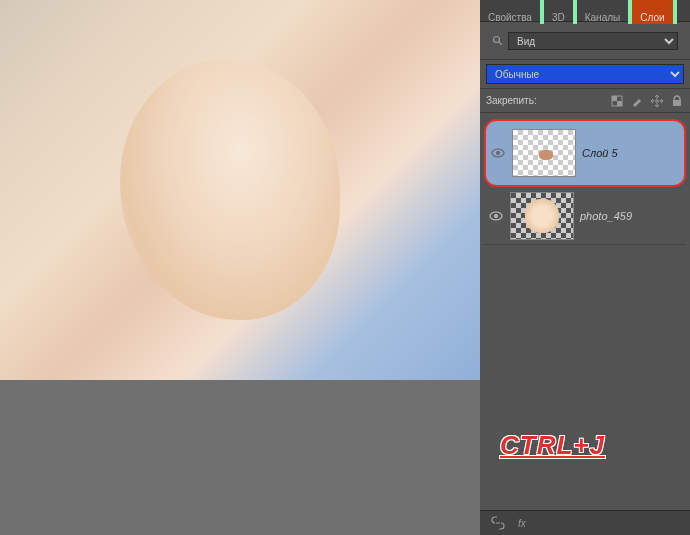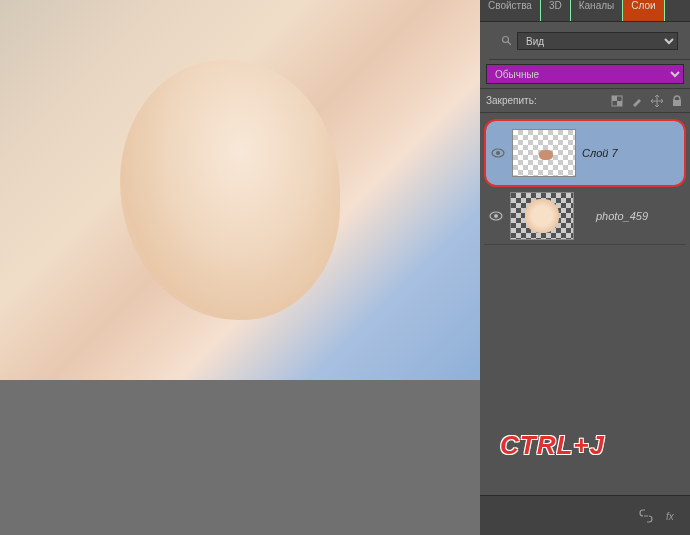--- a/index.html
+++ b/index.html
@@ -2,45 +2,45 @@
 <html><head>
 <meta charset="utf-8">
 <style>
 * { box-sizing: border-box; margin: 0; padding: 0; }
 body { font-family: Arial, sans-serif; font-size: 11px; background: #a9a9a9; width: 690px; height: 535px; overflow: hidden; position: relative; }
 .canvas-area { position: absolute; left: 0; top: 0; width: 480px; height: 535px; background: #707070; }
 .canvas-img { width: 480px; height: 380px; background: linear-gradient(135deg, #d4c9b8 0%, #e8d6c2 20%, #f0ddc8 35%, #e8c8b0 50%, #f5e0d0 65%, #a8c0e0 80%, #90b0d8 100%); position: relative; overflow: hidden; }
 .canvas-img::before { content: ''; position: absolute; top: 60px; left: 120px; width: 220px; height: 260px; background: radial-gradient(ellipse at 55% 35%, #f8e8d8 0%, #f0d8c0 40%, #e8c8a8 70%, transparent 90%); border-radius: 48% 52% 45% 55%; }
 .panel { position: absolute; right: 0; top: 0; width: 210px; height: 535px; background: #535353; color: #ccc; }
 .tabs { display: flex; height: 22px; background: #424242; border-bottom: 1px solid #2a2a2a; }
-.tab { padding: 0 8px; font-size: 10px; color: #aaa; border-right: 1px solid #86efac; cursor: pointer; }
+.tab { padding: 12px 8px; font-size: 10px; color: #aaa; border-right: 4px solid #86efac; cursor: pointer; }
 .tab.active { background: #c2410c; color: #ddd; }
-.search-row { display: flex; align-items: center; height: 38px; padding: 3px 12px; gap: 4px; border-bottom: 1px solid #3a3a3a; margin-left: 9px; }
+.search-row { display: flex; align-items: center; height: 38px; padding: 3px 12px; gap: 4px; border-bottom: 1px solid #3a3a3a; }
 .search-icon { width: 12px; height: 12px; }
 .search-sel { flex: 1; background: #424242; border: 1px solid #2a2a2a; color: #ccc; font-size: 10px; padding: 2px 4px; height: 18px; }
 .blend-row { padding: 4px 6px; border-bottom: 1px solid #3a3a3a; }
-.blend-sel { width: 100%; background: #a21caf; border: 1px solid #2a2a2a; color: #ccc; font-size: 10px; padding: 2px 4px; height: 20px; }
+.blend-sel { width: 100%; background: #1d4ed8; border: 1px solid #2a2a2a; color: #ccc; font-size: 10px; padding: 2px 4px; height: 20px; }
 .lock-row { display: flex; align-items: center; height: 24px; padding: 0 6px; gap: 18px; border-bottom: 1px solid #3a3a3a; font-size: 10px; }
 .lock-icons { display: flex; gap: 6px; margin-left: auto; }
 .lock-ic { width: 14px; height: 14px; display: flex; align-items: center; justify-content: center; color: #999; cursor: pointer; }
 .layers-list { padding: 6px 4px; }
 .layer { display: flex; align-items: center; height: 58px; padding: 4px; gap: 6px; border-bottom: 1px solid #444; cursor: pointer; }
 .layer.selected { background: #8ba8cc; border: 2px solid #e03030; border-radius: 12px; height: 68px; }
 .eye { width: 16px; height: 16px; display: flex; align-items: center; justify-content: center; color: #bbb; cursor: pointer; }
 .thumb { width: 64px; height: 48px; background: #fff; border: 1px solid #888; position: relative; overflow: hidden; }
 .thumb.checker { background-image: linear-gradient(45deg, #ccc 25%, transparent 25%), linear-gradient(-45deg, #ccc 25%, transparent 25%), linear-gradient(45deg, transparent 75%, #ccc 75%), linear-gradient(-45deg, transparent 75%, #ccc 75%); background-size: 10px 10px; background-position: 0 0, 0 5px, 5px -5px, -5px 0; }
 .thumb-dot { position: absolute; top: 20px; left: 26px; width: 14px; height: 10px; background: #c89070; border-radius: 40%; }
 .thumb-baby { background: linear-gradient(135deg, #f0e0d0 40%, #a8c8e8 100%); }
 .thumb-baby::after { content: ''; position: absolute; top: 6px; left: 14px; width: 34px; height: 34px; background: radial-gradient(circle, #f8e0c8 40%, #e8c8a8 70%); border-radius: 45%; }
 .thumb-bg { background: linear-gradient(135deg, #7090c0 30%, #5878a8 100%); }
 .thumb-bg::after { content: ''; position: absolute; top: 10px; left: 18px; width: 28px; height: 28px; background: radial-gradient(circle, #f0d8c0 35%, #d8b890 65%); border-radius: 45%; }
 .layer-name { font-size: 11px; color: #222; font-style: italic; }
-.layer:not(.selected) .layer-name { color: #ccc; margin-left: 16px; }
-.hotkey { position: absolute; left: 500px; top: 430px; font-size: 26px; font-weight: bold; color: #e03030; font-style: italic; text-shadow: 1px 1px 0 #fff, -1px -1px 0 #fff, 1px -1px 0 #fff, -1px 1px 0 #fff; letter-spacing: 1px; }
-.bottom-bar { position: absolute; bottom: 0; left: 0; right: 0; height: 40px; background: #424242; border-top: 1px solid #2a2a2a; display: flex; align-items: center; justify-content: flex-end; gap: 10px; padding: 0 10px; }
+.layer:not(.selected) .layer-name { color: #ccc; }
+.hotkey { position: absolute; left: 500px; top: 430px; font-size: 26px; font-weight: bold; color: #e03030; font-style: italic; text-shadow: 1px 1px 0 #fff, -1px -1px 0 #fff, 1px -1px 0 #fff, -1px 1px 0 #fff; letter-spacing: 1px; text-decoration: underline; }
+.bottom-bar { position: absolute; bottom: 0; left: 0; right: 0; height: 25px; background: #424242; border-top: 1px solid #2a2a2a; display: flex; align-items: center; gap: 10px; padding: 0 10px; }
 .bottom-ic { width: 16px; height: 16px; color: #999; cursor: pointer; }
 svg { width: 100%; height: 100%; }
 </style>
 </head>
 <body>
 
 <div class="canvas-area">
   <div class="canvas-img"></div>
 </div>
 
@@ -103,21 +103,21 @@
     <div class="layer selected">
       <span class="eye">
           <svg viewBox="0 0 16 16">
             <ellipse cx="8" cy="8" rx="6" ry="4" fill="none" stroke="#666" stroke-width="1.2"></ellipse>
             <circle cx="8" cy="8" r="2" fill="#666"></circle>
           </svg>
         </span>
       <div class="thumb checker">
           <div class="thumb-dot"></div>
         </div>
-      <span class="layer-name">Слой 7</span>
+      <span class="layer-name">Слой 5</span>
     </div>
     <div class="layer">
       <span class="eye">
           <svg viewBox="0 0 16 16">
             <ellipse cx="8" cy="8" rx="6" ry="4" fill="none" stroke="#bbb" stroke-width="1.2"></ellipse>
             <circle cx="8" cy="8" r="2" fill="#bbb"></circle>
           </svg>
         </span>
       <div class="thumb checker thumb-baby"></div>
       <span class="layer-name">photo_459</span>

